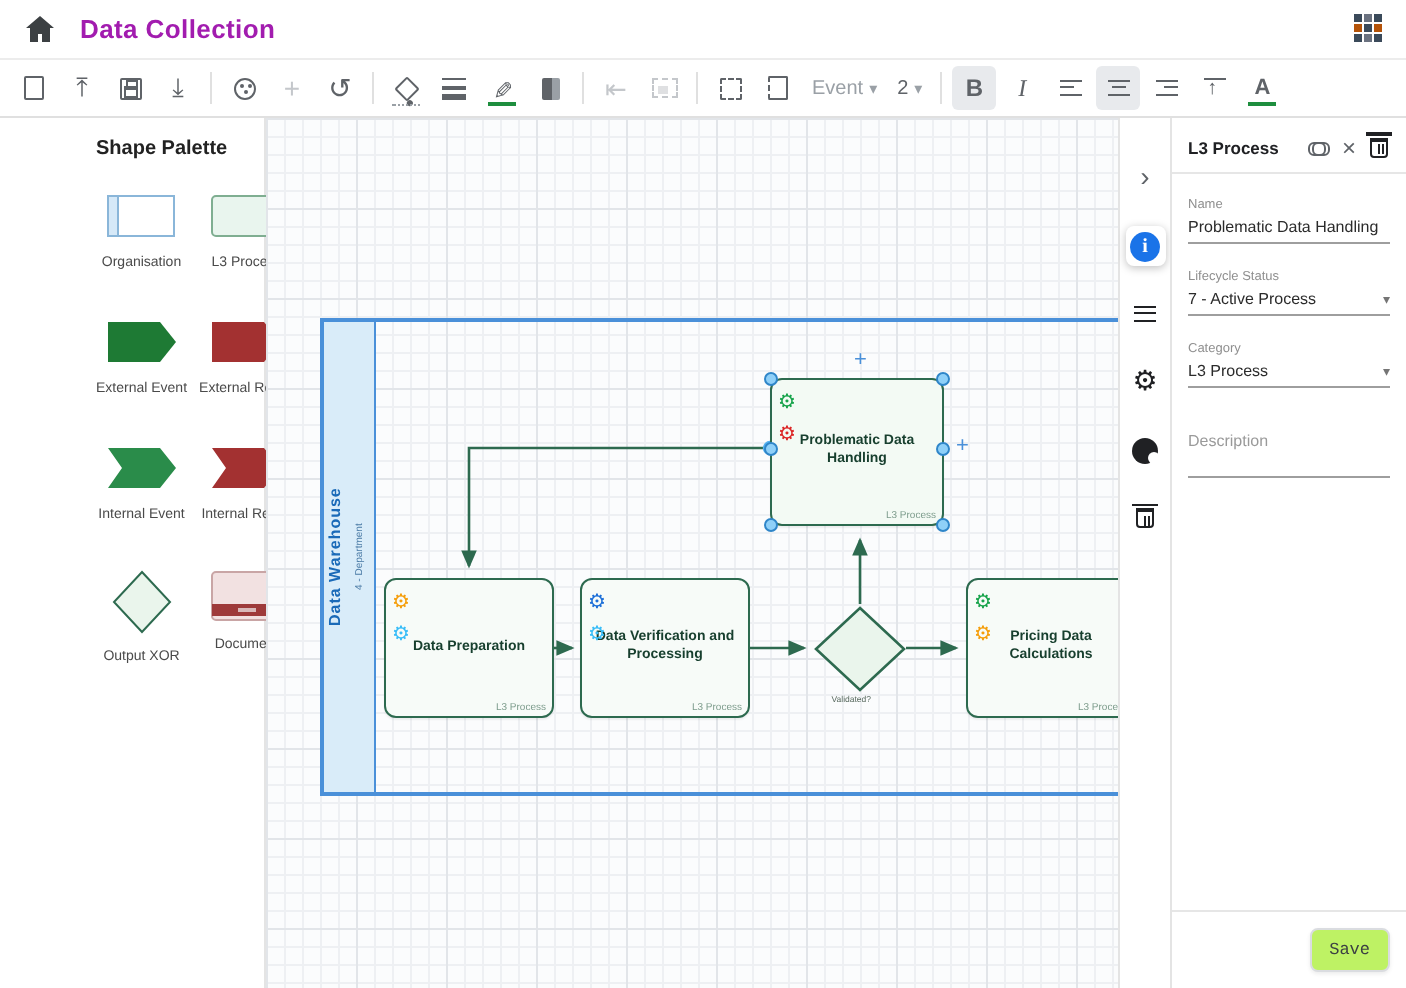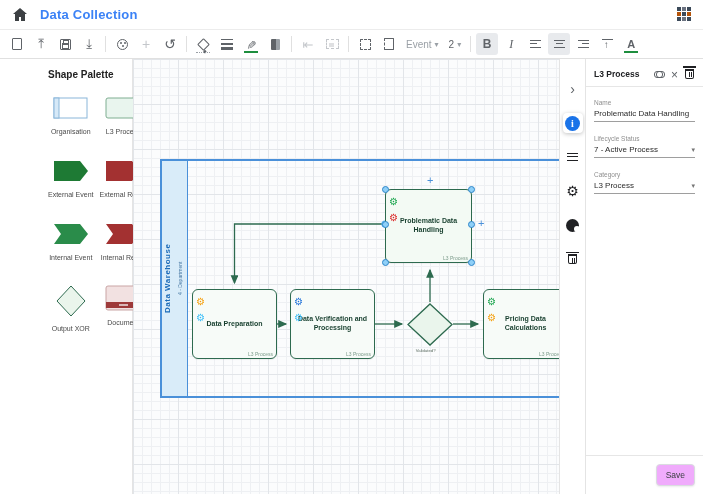--- a/index.html
+++ b/index.html
@@ -2,21 +2,21 @@
 <html><head>
 <meta charset="utf-8">
 <style>
   * { margin:0; padding:0; box-sizing:border-box; }
   html,body { width:703px; height:494px; font-family:"Liberation Sans",sans-serif; background:#fff; overflow:hidden; }
   .app { width:703px; height:494px; display:flex; flex-direction:column; background:#fff; }
 
   
   .titlebar { height:30px; display:flex; align-items:center; padding:0 10px; border-bottom:1px solid #ececec; background:#fff; flex:0 0 auto; }
   .home { width:20px; height:20px; display:flex; align-items:center; justify-content:center; cursor:pointer; margin-right:10px; }
-  .title { font-size:13px; font-weight:bold; color:#3b82f6; letter-spacing:.2px; }
+  .title { font-size:13px; font-weight:bold; color:#a21caf; letter-spacing:.2px; }
   .apps { margin-left:auto; width:16px; height:16px; display:grid; grid-template-columns:repeat(3,4px); grid-template-rows:repeat(3,4px); gap:1px; cursor:pointer; }
   .apps i { display:block; }
   .apps i:nth-child(1),.apps i:nth-child(3),.apps i:nth-child(5),.apps i:nth-child(7),.apps i:nth-child(9){background:#3b4a5a;}
   .apps i:nth-child(2),.apps i:nth-child(8){background:#6b7280;}
   .apps i:nth-child(4),.apps i:nth-child(6){background:#b45309;}
 
   
   .toolbar { height:29px; display:flex; align-items:center; gap:2px; padding:0 6px; border-bottom:1px solid #e0e0e0; background:#fff; flex:0 0 auto; }
   .tbtn { width:22px; height:22px; border:none; background:transparent; display:flex; align-items:center; justify-content:center; color:#5f6368; cursor:pointer; border-radius:3px; position:relative; font-family:"Liberation Sans",sans-serif; }
   .tbtn.active { background:#e8eaed; }
@@ -130,21 +130,21 @@
   .i-link::before,.i-link::after{ content:""; position:absolute; top:0; width:7px; height:5px; border:1.2px solid currentColor; border-radius:3px; }
   .i-link::before{ left:0; } .i-link::after{ right:0; }
   .i-close::before{ content:"\00D7"; font-size:12px; }
   .ihbtn .i-trash{ color:#202124; }
   .fields { flex:1; padding:12px 8px 0 8px; }
   .field { margin-bottom:13px; cursor:text; }
   .flabel { font-size:6.5px; color:#8f8f8f; margin-bottom:3px; }
   .fvalue { font-size:8px; color:#2b2b2b; border-bottom:1px solid #9e9e9e; padding-bottom:3px; min-height:11px; position:relative; white-space:nowrap; }
   .field.select .fvalue::after{ content:"\25BE"; position:absolute; right:0; bottom:3px; font-size:7px; color:#757575; }
   .ifoot { border-top:1px solid #e6e6e6; padding:8px; display:flex; justify-content:flex-end; }
-  .savebtn { background:#f0abfc; border:1px solid #dadce0; border-radius:4px; padding:5px 9px; font-size:8.5px; color:#3c4043; cursor:pointer; box-shadow:0 1px 2px rgba(0,0,0,.08); font-family:Liberation Sans, sans-serif; }
+  .savebtn { background:#bef264; border:1px solid #dadce0; border-radius:4px; padding:5px 9px; font-size:8.5px; color:#3c4043; cursor:pointer; box-shadow:0 1px 2px rgba(0,0,0,.08); font-family:Liberation Mono, monospace; }
 </style>
 </head>
 <body>
 
 <div class="app">
 
   <header class="titlebar">
     <span class="home">
       <svg width="14" height="13" viewBox="0 0 14 13">
           <path d="M7 0L0 6h2v7h4V9h2v4h4V6h2z" fill="#3c4043"></path>
@@ -425,19 +425,23 @@
           <div class="fvalue">Problematic Data Handling</div>
         </div>
         <div class="field select">
           <div class="flabel">Lifecycle Status</div>
           <div class="fvalue">7 - Active Process</div>
         </div>
         <div class="field select">
           <div class="flabel">Category</div>
           <div class="fvalue">L3 Process</div>
         </div>
+        <div class="field" style="margin-top:22px">
+          <div class="flabel" style="font-size:8px;color:#9a9a9a">Description</div>
+          <div class="fvalue"></div>
+        </div>
       </div>
       <div class="ifoot">
         <button class="savebtn">Save</button>
       </div>
     </aside>
   </div>
 </div>
 
 </body></html>

